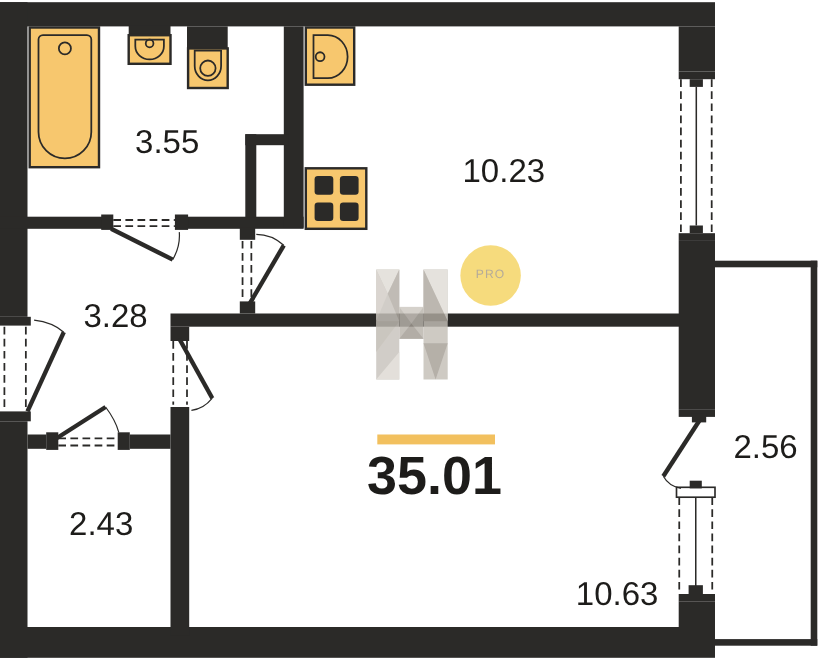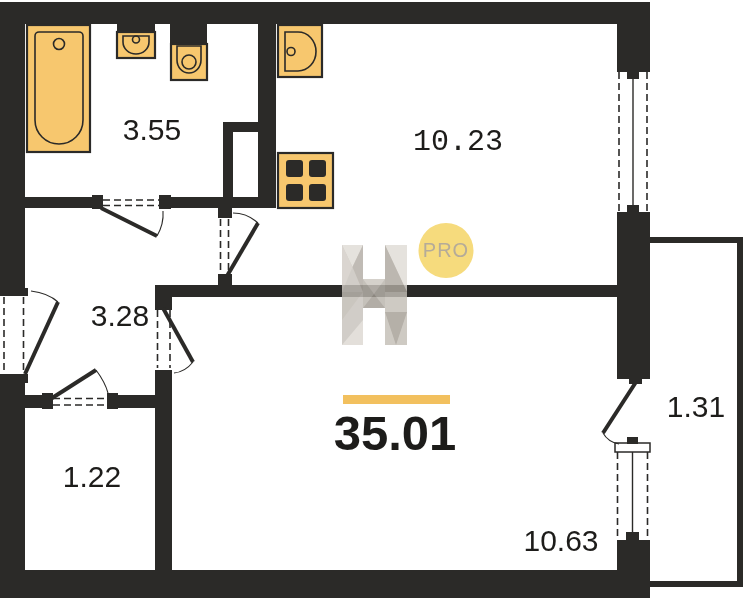--- a/index.html
+++ b/index.html
@@ -21,21 +21,21 @@
     position:absolute;transform:translate(-50%,-50%);
     font-size:30px;color:var(--label-text);white-space:nowrap;
   }
   .total-label{
     position:absolute;transform:translate(-50%,-50%);
     font-size:49px;font-weight:bold;color:var(--label-text);white-space:nowrap;
   }
   .accent-bar{position:absolute;left:343px;top:395px;width:107px;height:9px;background:var(--accent-bar);}
   .badge-text{
     position:absolute;left:446px;top:250px;transform:translate(-50%,-50%);
-    font-size:20px;letter-spacing:1px;color:var(--badge-text);
+    font-size:11px;letter-spacing:1px;color:var(--badge-text);
   }
 </style>
 </head>
 <body>
 
 <div class="plan">
   <svg width="749" height="600" viewBox="0 0 749 600">
 
     <g>
       <rect class="wall" x="0" y="2" width="650" height="22"></rect>
@@ -182,21 +182,21 @@
       <polygon points="363,279 385,279 374,294" fill="#ccc7c0"></polygon>
       <polygon points="363,308 385,308 374,294" fill="#a29c93"></polygon>
     </g>
 
     <circle cx="446" cy="250.5" r="27.5" fill="var(--badge-bg)"></circle>
   </svg>
 
   <div class="badge-text">PRO</div>
 
   <div class="room-label" style="left:152px;top:130px;">3.55</div>
-  <div class="room-label" style="left:458px;top:142px;font-family:Liberation Mono, monospace;">10.23</div>
-  <div class="room-label" style="left:105px;top:316px;margin-left:15px;">3.28</div>
-  <div class="room-label" style="left:92px;top:477px;">1.22</div>
+  <div class="room-label" style="left:458px;top:156px;">10.23</div>
+  <div class="room-label" style="left:105px;top:288px;">3.28</div>
+  <div class="room-label" style="left:92px;top:477px;">2.43</div>
   <div class="room-label" style="left:561px;top:541px;">10.63</div>
-  <div class="room-label" style="left:696px;top:407px;">1.31</div>
+  <div class="room-label" style="left:696px;top:407px;">2.56</div>
 
   <div class="accent-bar"></div>
   <div class="total-label" style="left:395px;top:433px;">35.01</div>
 </div>
 
 </body></html>

